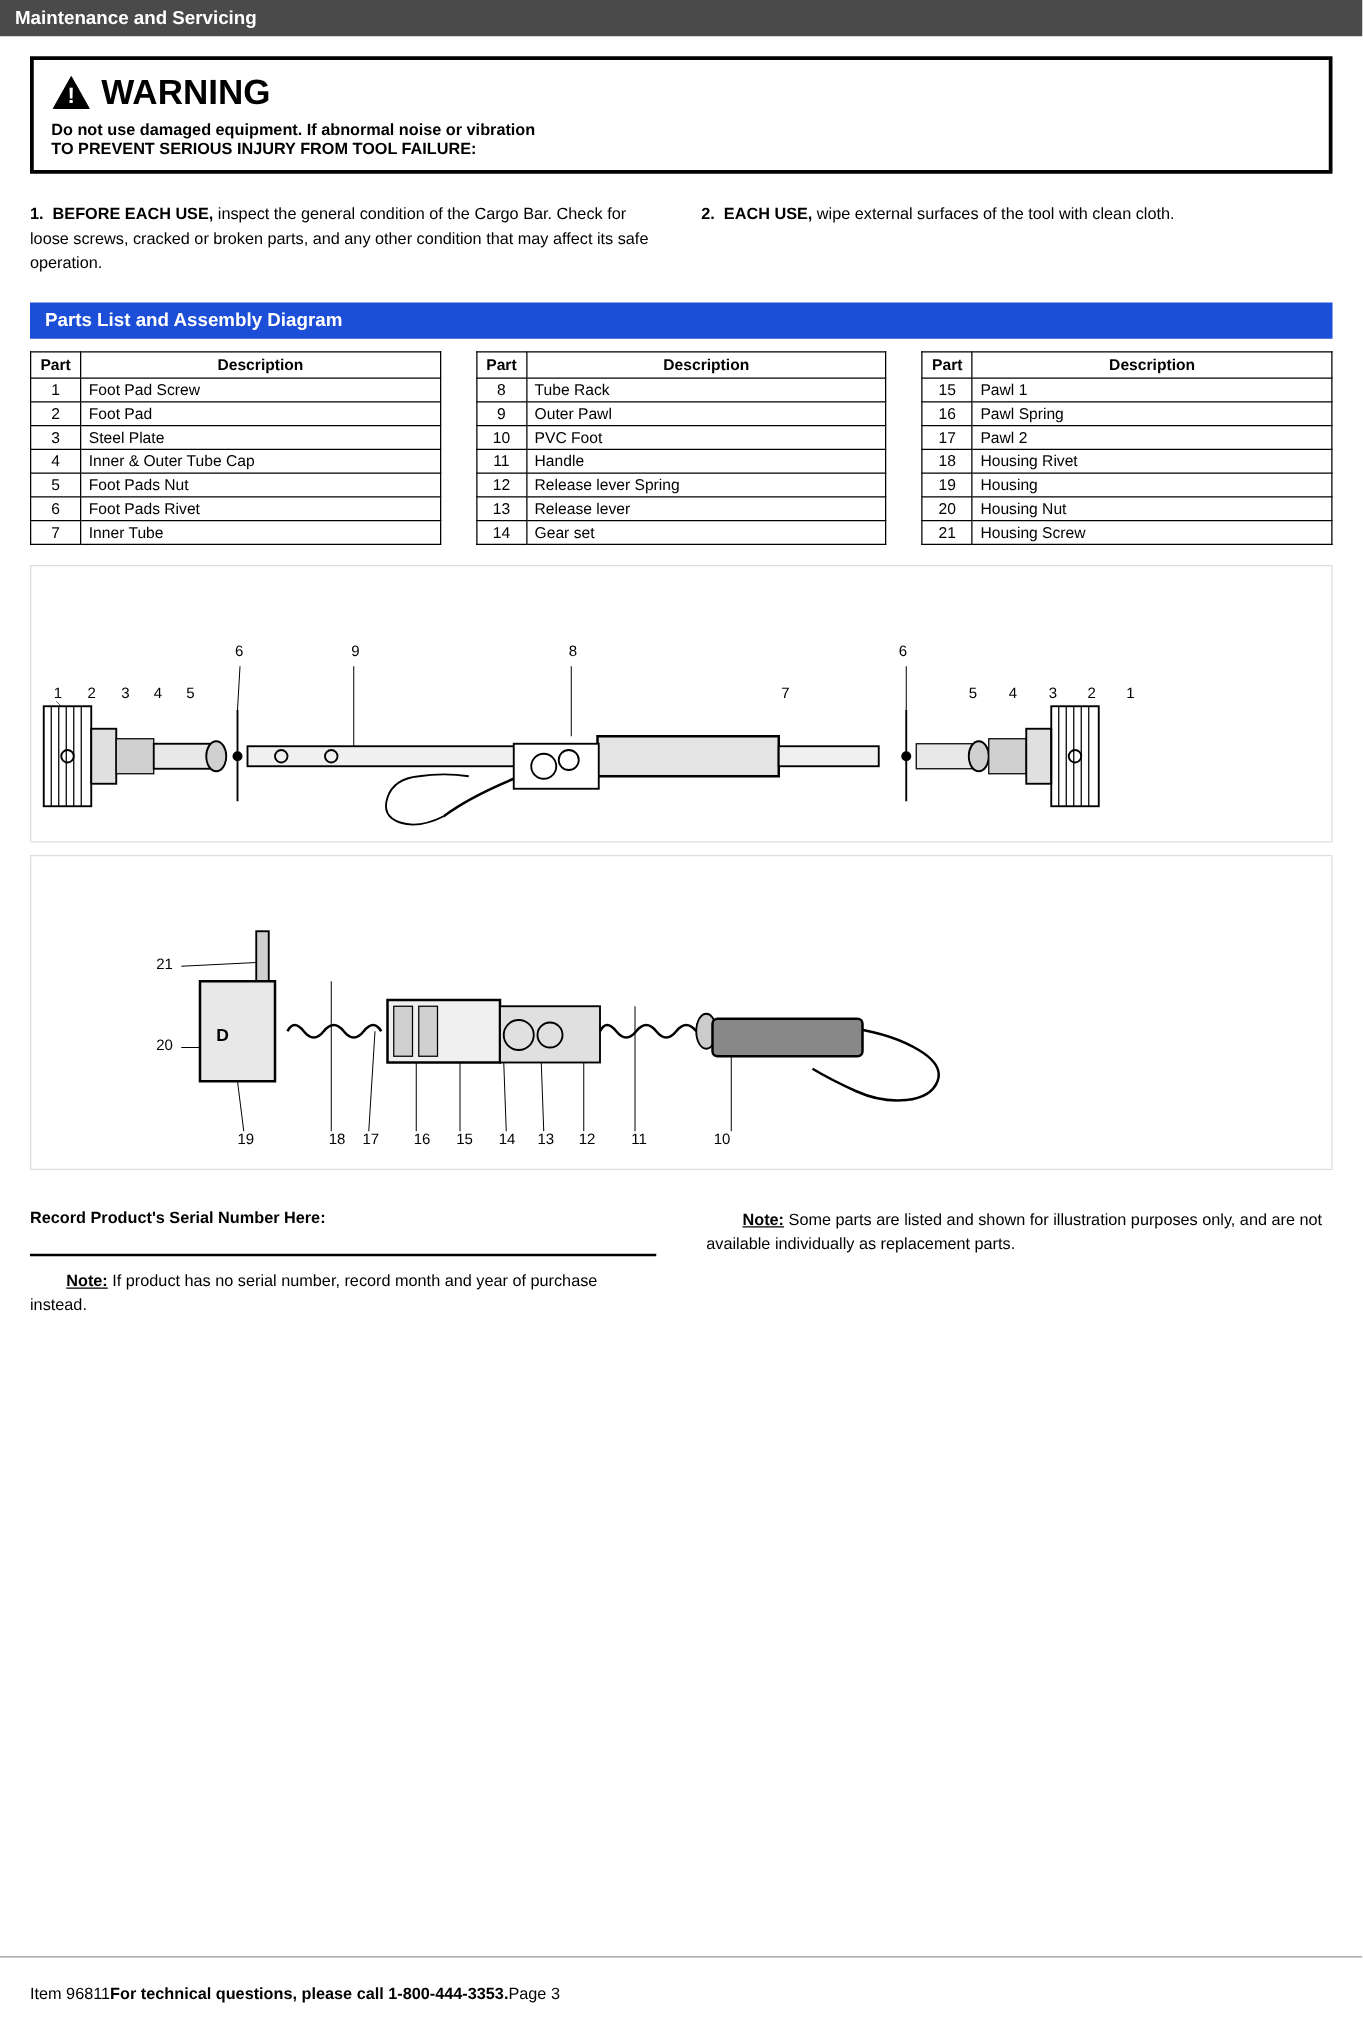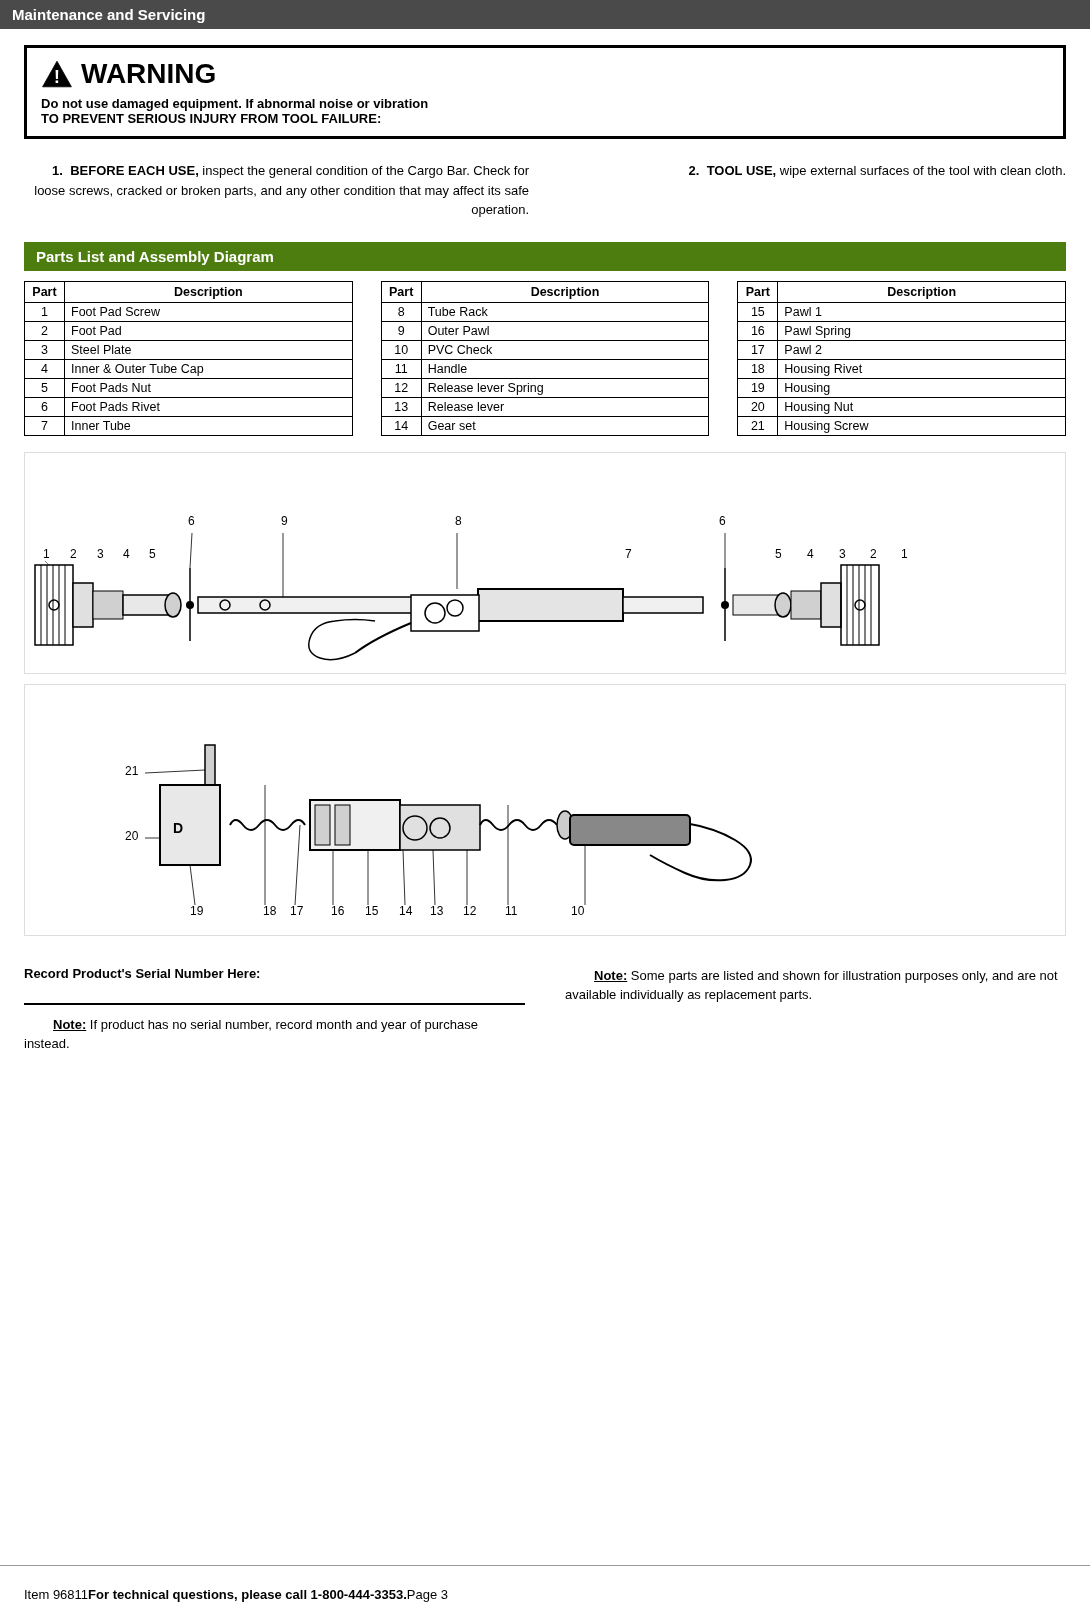--- a/index.html
+++ b/index.html
@@ -55,33 +55,32 @@
     .warning-text-bold {
       font-weight: bold;
       font-size: 13px;
     }
     
     .instructions {
       display: flex;
       gap: 32px;
       margin-bottom: 18px;
       margin-top: 8px;
-      text-align: right;
     }
     .instruction-col {
       flex: 1;
     }
     .instruction-col p {
       margin-bottom: 4px;
       font-size: 13px;
       line-height: 1.5;
     }
     
     .section-header {
-      background: #4d7c0f;
+      background: #1d4ed8;
       color: #fff;
       font-weight: bold;
       font-size: 15px;
       padding: 6px 12px;
       margin-bottom: 10px;
     }
     .parts-tables {
       display: flex;
       gap: 28px;
       margin-bottom: 16px;
@@ -186,21 +185,21 @@
 
     
     <div class="instructions">
       <div class="instruction-col">
         <p>
           <strong>1.</strong>&nbsp;&nbsp;<strong>BEFORE EACH USE,</strong> inspect the general condition of the Cargo Bar.  Check for loose screws, cracked or broken parts, and any other condition that may affect its safe operation.
         </p>
       </div>
       <div class="instruction-col">
         <p>
-          <strong>2.</strong>&nbsp;&nbsp;<strong>TOOL USE,</strong> wipe external surfaces of the tool with clean cloth.
+          <strong>2.</strong>&nbsp;&nbsp;<strong>EACH USE,</strong> wipe external surfaces of the tool with clean cloth.
         </p>
       </div>
     </div>
 
     
     <div class="section-header">
       <span>Parts List and Assembly Diagram</span>
     </div>
 
     
@@ -256,21 +255,21 @@
         <tr>
               <td>8</td>
               <td>Tube Rack</td>
             </tr>
             <tr>
               <td>9</td>
               <td>Outer Pawl</td>
             </tr>
             <tr>
               <td>10</td>
-              <td>PVC Check</td>
+              <td>PVC Foot</td>
             </tr>
             <tr>
               <td>11</td>
               <td>Handle</td>
             </tr>
             <tr>
               <td>12</td>
               <td>Release lever Spring</td>
             </tr>
             <tr>

